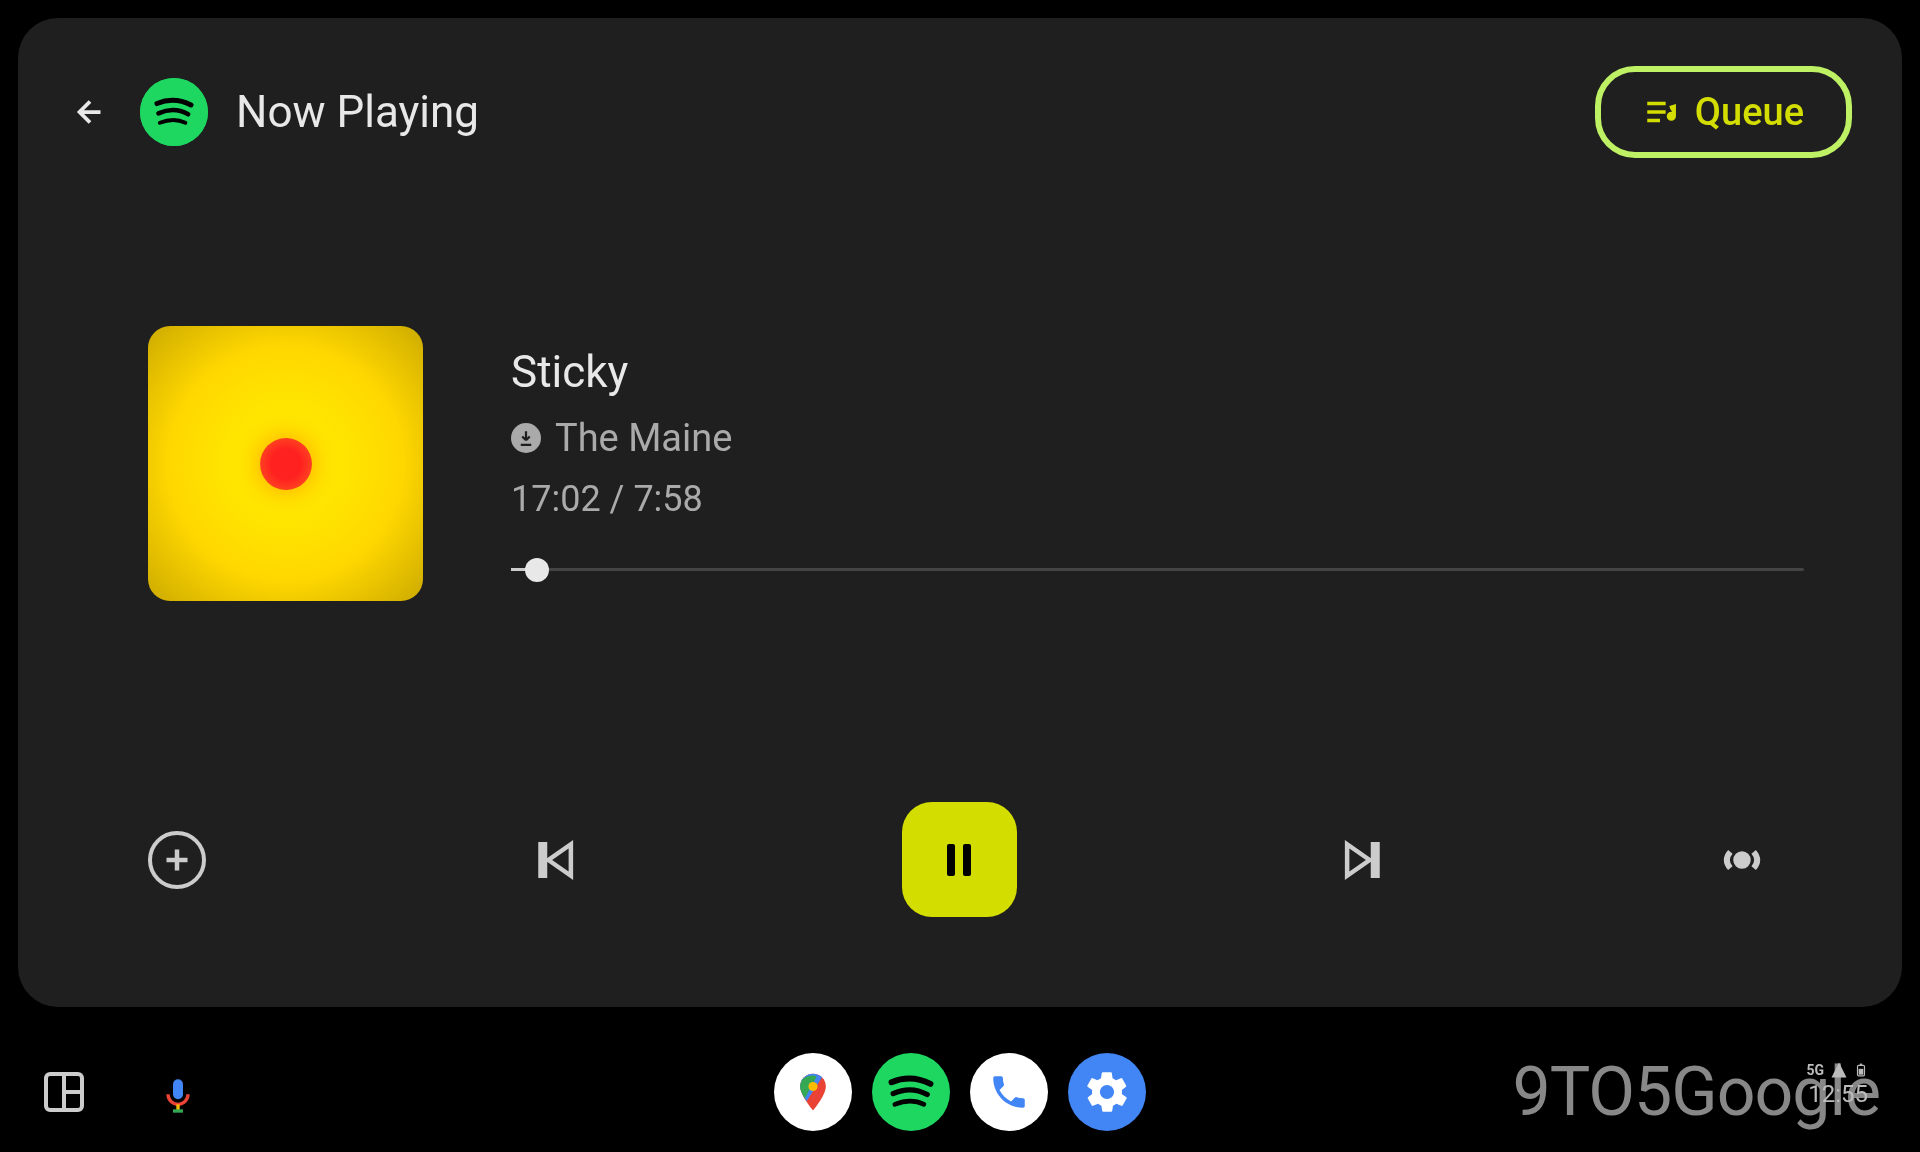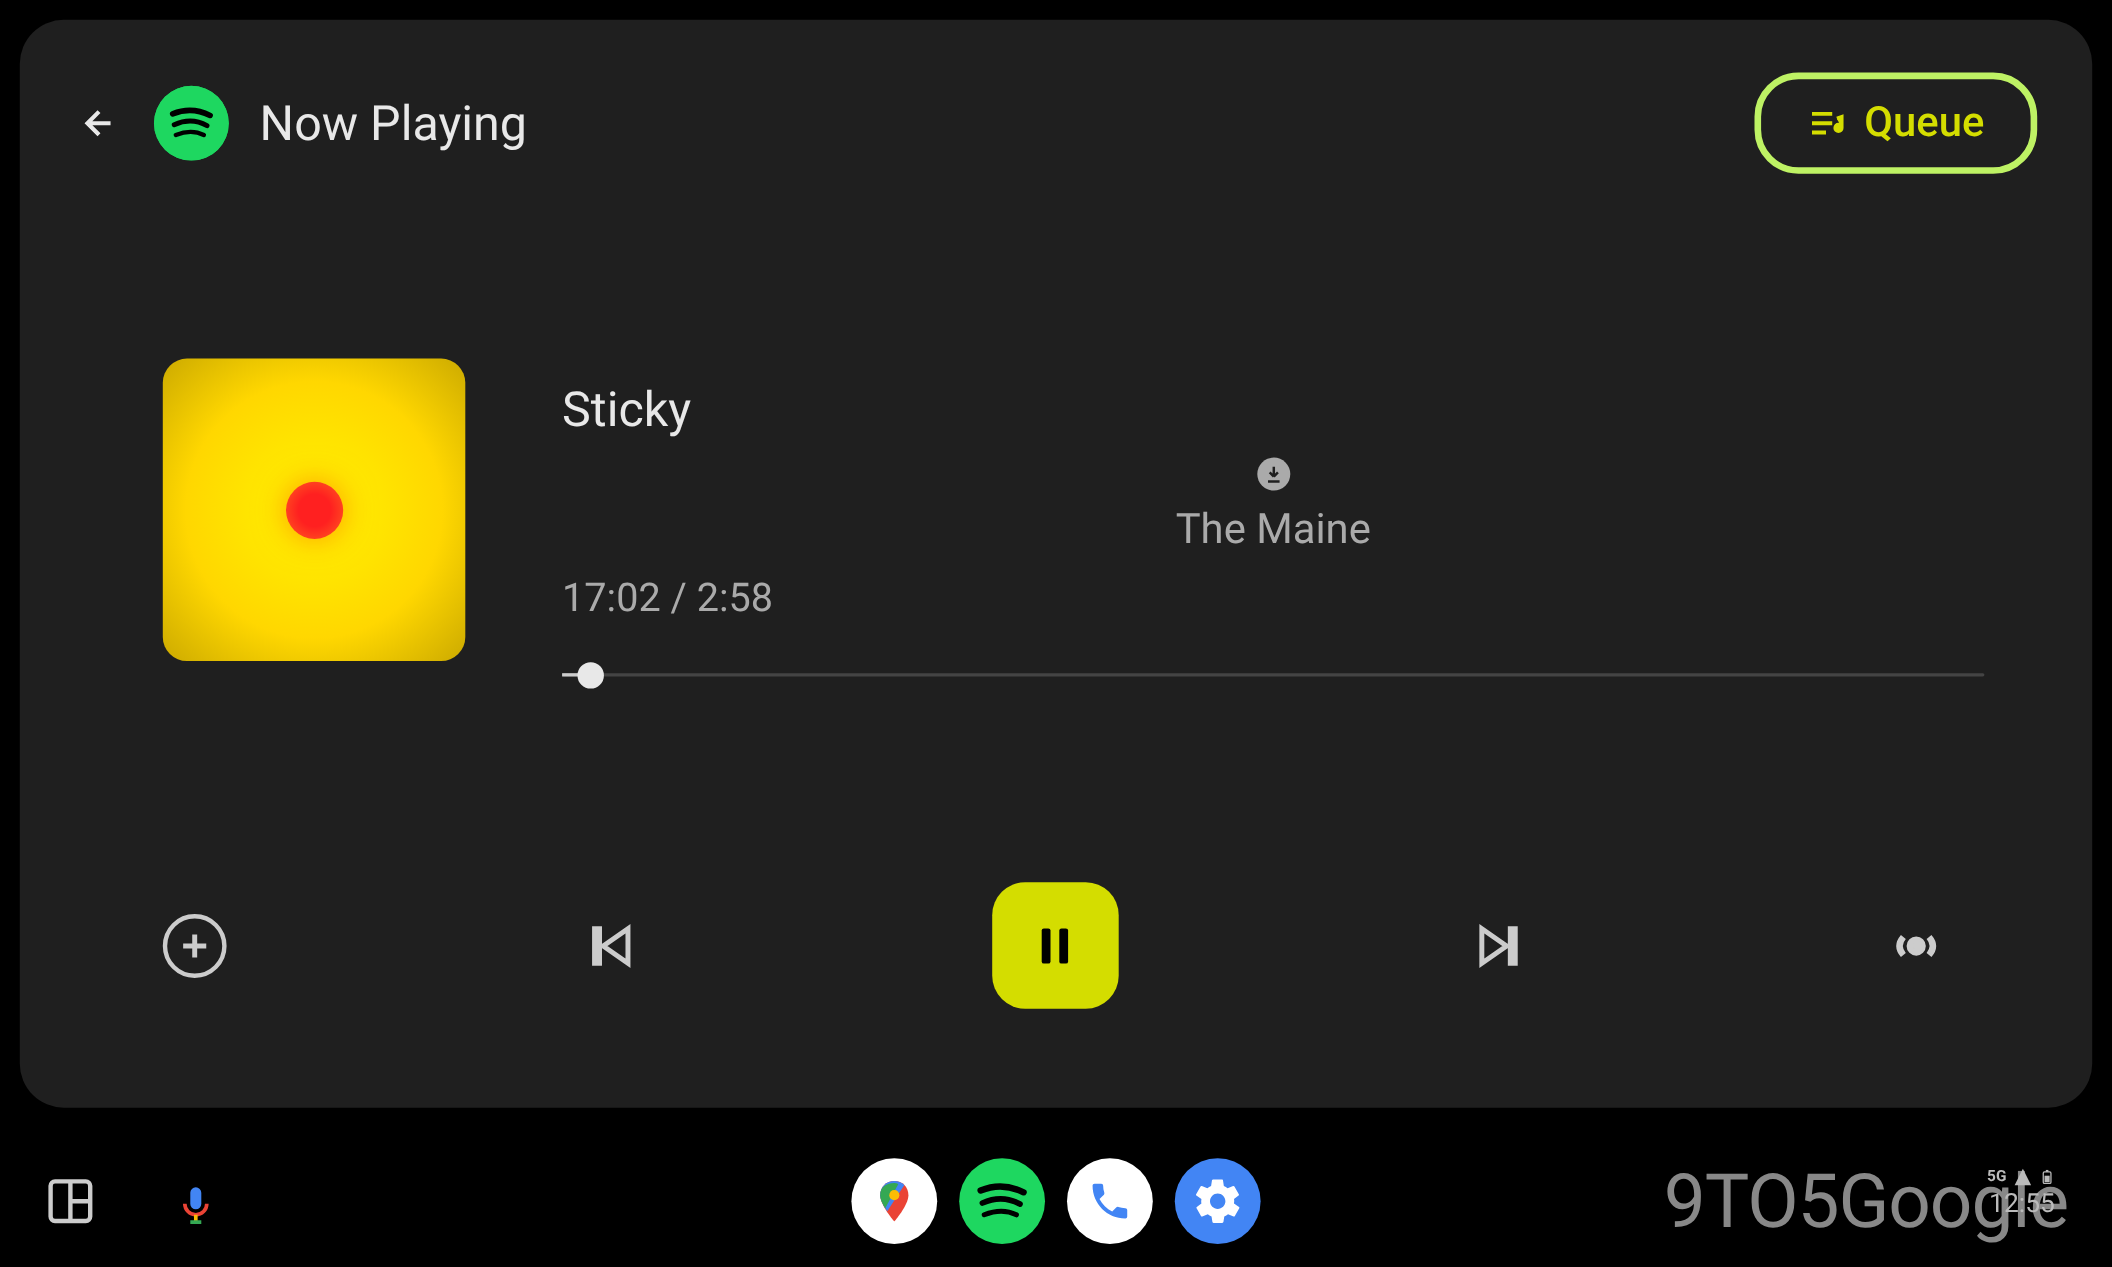--- a/index.html
+++ b/index.html
@@ -123,21 +123,20 @@
     .track-title {
       color: #e8e8e8;
       font-size: 44px;
       font-weight: 400;
     }
     
     .artist-row {
       display: flex;
       align-items: center;
       gap: 14px;
-      flex-direction: column;
     }
     
     .download-badge {
       width: 30px;
       height: 30px;
       background: #aaa;
       border-radius: 50%;
       display: flex;
       align-items: center;
       justify-content: center;
@@ -360,21 +359,21 @@
       <div class="artist-row">
         <div class="download-badge">
           <svg width="18" height="18" viewBox="0 0 24 24" fill="#1f1f1f">
             <path d="M12 3v12m0 0l-5-5m5 5l5-5M5 21h14" stroke="#1f1f1f" stroke-width="3" fill="none"></path>
           </svg>
         </div>
         <div class="artist-name">The Maine</div>
       </div>
 
       <div class="time-display">
-        <span>17:02</span><span> / </span><span>2:58</span>
+        <span>17:02</span><span> / </span><span>7:58</span>
       </div>
 
       <div class="progress-bar">
         <div class="progress-fill"></div>
         <div class="progress-thumb"></div>
       </div>
     </div>
   </div>
 
   <div class="controls-bar">

